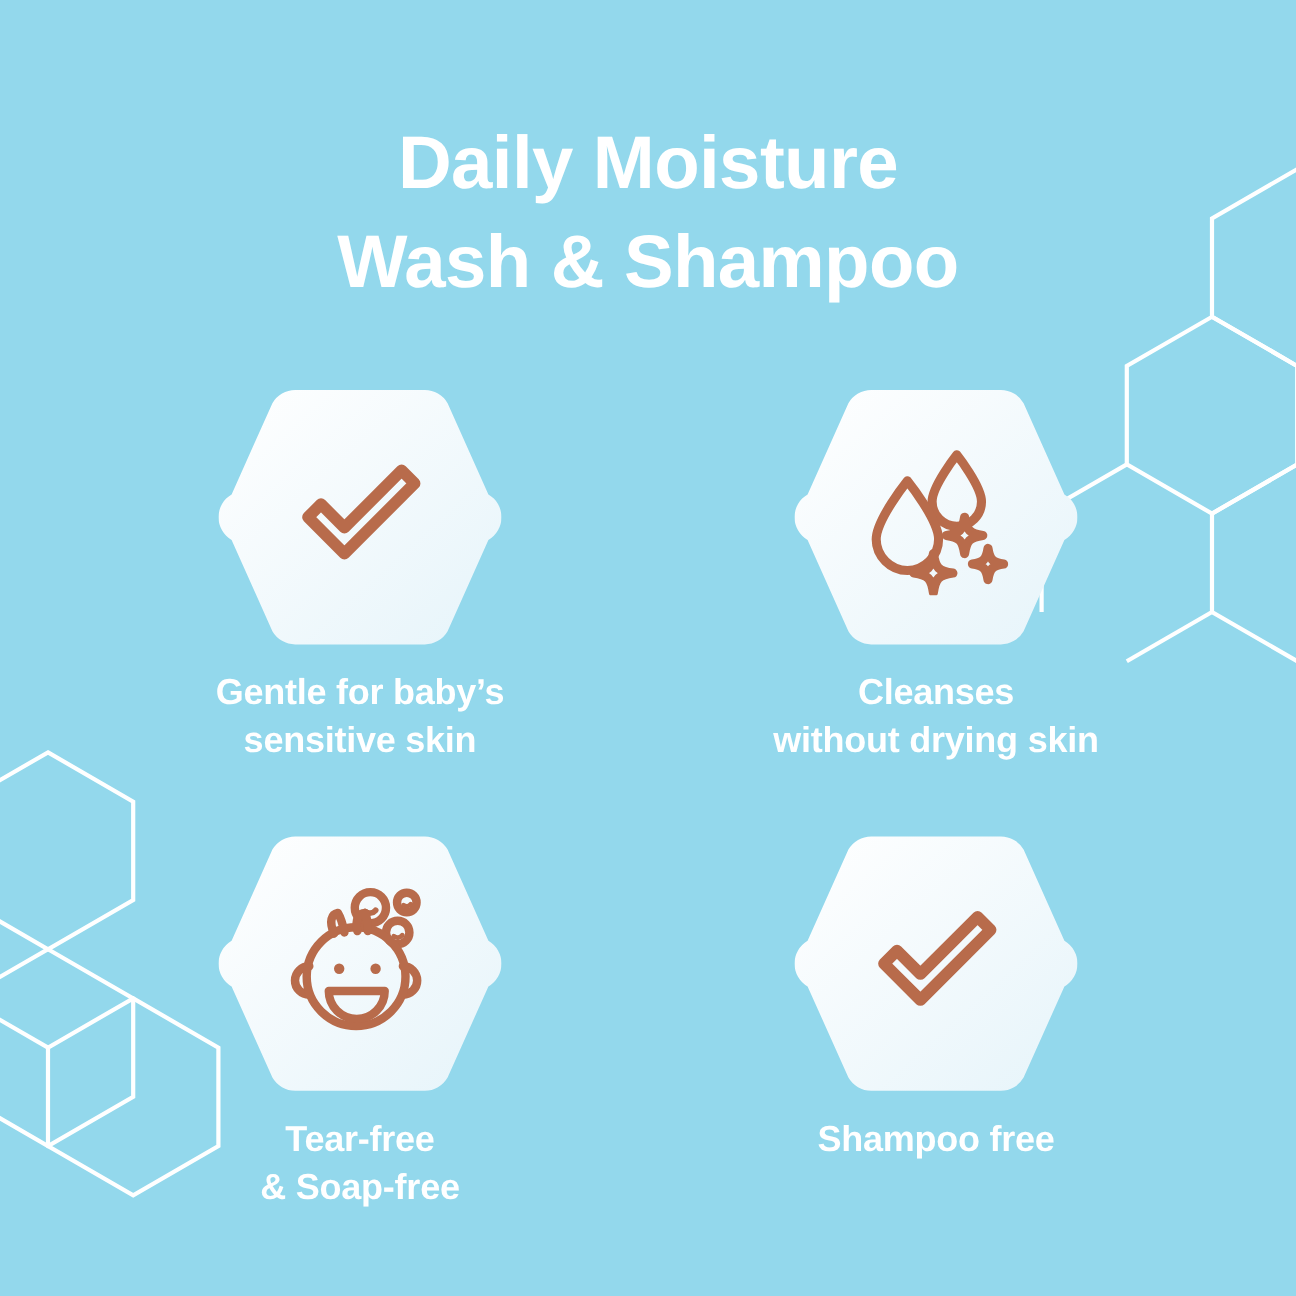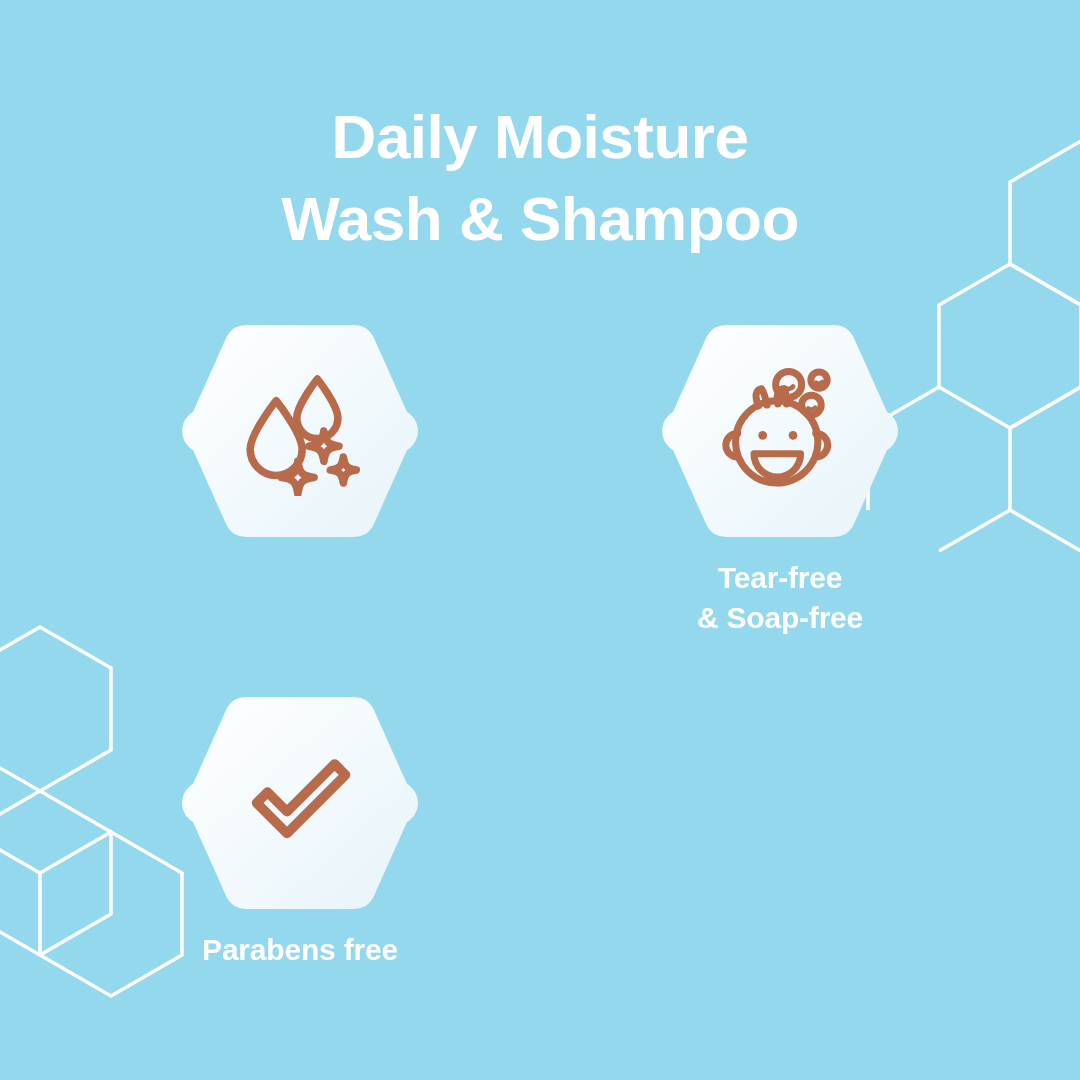--- a/index.html
+++ b/index.html
@@ -123,20 +123,38 @@
       <polygon points="111,832 182,873 182,955 111,996 40,955 40,873"></polygon>
       <polyline points="-31,832 40,873"></polyline>
     </g>
   </svg>
 
   <div class="headline">Daily Moisture
 Wash &amp; Shampoo</div>
 
   <div class="grid">
 
+    <div class="cell row1">
+      <div class="hex-card">
+        <svg class="hex-svg" viewBox="0 0 236 226">
+          <defs>
+            <linearGradient id="hg1" x1="0" y1="0" x2="1" y2="1">
+              <stop offset="0%" stop-color="#ffffff"></stop>
+              <stop offset="100%" stop-color="#e6f4fa"></stop>
+            </linearGradient>
+          </defs>
+          <path fill="url(#hg1)" d="M64 7 H172 A22 22 0 0 1 191 18 L225 94 A22 22 0 0 1 225 132 L191 208 A22 22 0 0 1 172 219 H64 A22 22 0 0 1 45 208 L11 132 A22 22 0 0 1 11 94 L45 18 A22 22 0 0 1 64 7 Z"></path>
+        </svg>
+        <svg class="glyph" viewBox="0 0 120 120">
+          <path fill="none" stroke="#b86b4b" stroke-width="9" stroke-linejoin="round" stroke-linecap="round" d="M20 60 L30 50 L48 68 L92 24 L102 34 L48 88 Z"></path>
+        </svg>
+      </div>
+      <div class="caption">Gentle for baby’s
+sensitive skin</div>
+    </div>
 
     <div class="cell row1">
       <div class="hex-card">
         <svg class="hex-svg" viewBox="0 0 236 226">
           <defs>
             <linearGradient id="hg2" x1="0" y1="0" x2="1" y2="1">
               <stop offset="0%" stop-color="#ffffff"></stop>
               <stop offset="100%" stop-color="#e6f4fa"></stop>
             </linearGradient>
           </defs>
@@ -148,20 +166,22 @@
             <path d="M76 12 C76 12 95 36 95 48 C95 58.5 86.5 67 76 67 C65.5 67 57 58.5 57 48 C57 36 76 12 76 12 Z"></path>
 
             <path d="M38 32 C38 32 62 62 62 77 C62 90 51 101 38 101 C25 101 14 90 14 77 C14 62 38 32 38 32 Z"></path>
 
             <path d="M82 60 C83.5 70 86 72.5 96 74 C86 75.5 83.5 78 82 88 C80.5 78 78 75.5 68 74 C78 72.5 80.5 70 82 60 Z"></path>
             <path d="M100 84 C101.3 92.5 103.5 94.7 112 96 C103.5 97.3 101.3 99.5 100 108 C98.7 99.5 96.5 97.3 88 96 C96.5 94.7 98.7 92.5 100 84 Z"></path>
             <path d="M58 88 C59.6 99 62 101.4 73 103 C62 104.6 59.6 107 58 118 C56.4 107 54 104.6 43 103 C54 101.4 56.4 99 58 88 Z"></path>
           </g>
         </svg>
       </div>
+      <div class="caption">Cleanses
+without drying skin</div>
     </div>
 
     <div class="cell row2">
       <div class="hex-card">
         <svg class="hex-svg" viewBox="0 0 236 226">
           <defs>
             <linearGradient id="hg3" x1="0" y1="0" x2="1" y2="1">
               <stop offset="0%" stop-color="#ffffff"></stop>
               <stop offset="100%" stop-color="#e6f4fa"></stop>
             </linearGradient>
@@ -205,17 +225,17 @@
               <stop offset="0%" stop-color="#ffffff"></stop>
               <stop offset="100%" stop-color="#e6f4fa"></stop>
             </linearGradient>
           </defs>
           <path fill="url(#hg4)" d="M64 7 H172 A22 22 0 0 1 191 18 L225 94 A22 22 0 0 1 225 132 L191 208 A22 22 0 0 1 172 219 H64 A22 22 0 0 1 45 208 L11 132 A22 22 0 0 1 11 94 L45 18 A22 22 0 0 1 64 7 Z"></path>
         </svg>
         <svg class="glyph" viewBox="0 0 120 120">
           <path fill="none" stroke="#b86b4b" stroke-width="9" stroke-linejoin="round" stroke-linecap="round" d="M20 60 L30 50 L48 68 L92 24 L102 34 L48 88 Z"></path>
         </svg>
       </div>
-      <div class="caption">Parabens free</div>
+      <div class="caption">Shampoo free</div>
     </div>
 
   </div>
 </div>
 
 </body></html>

